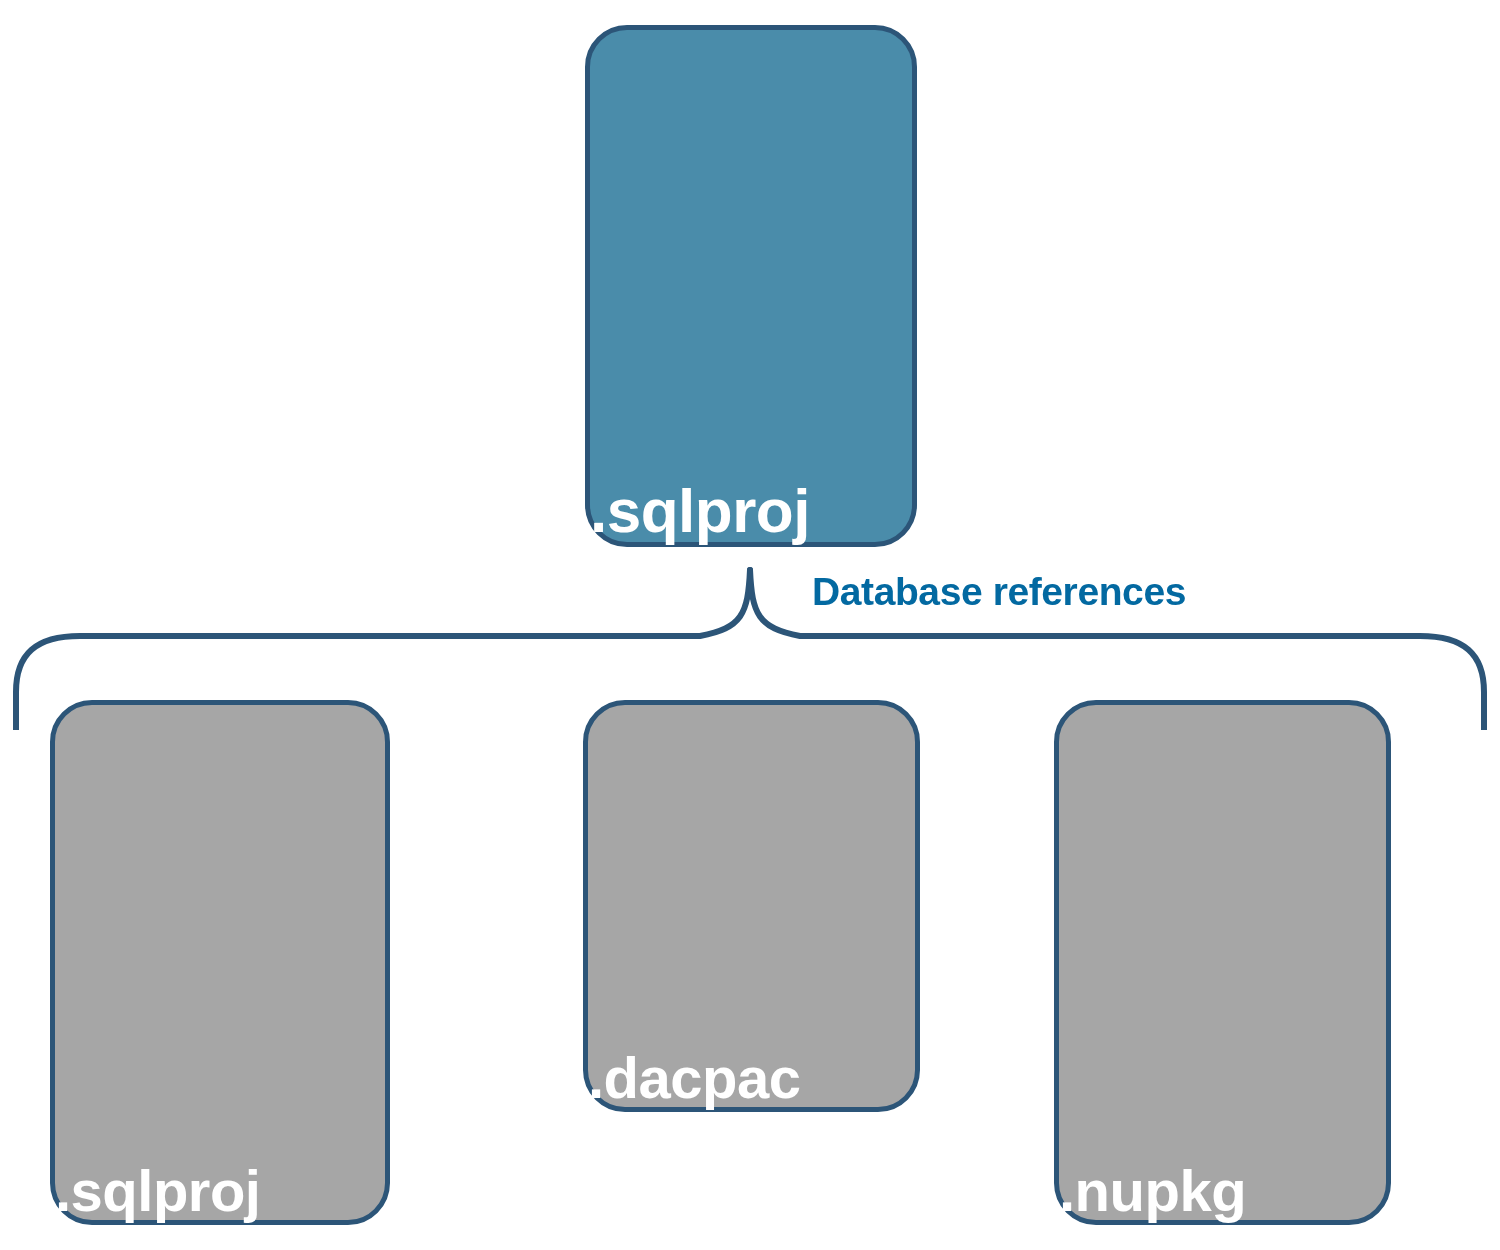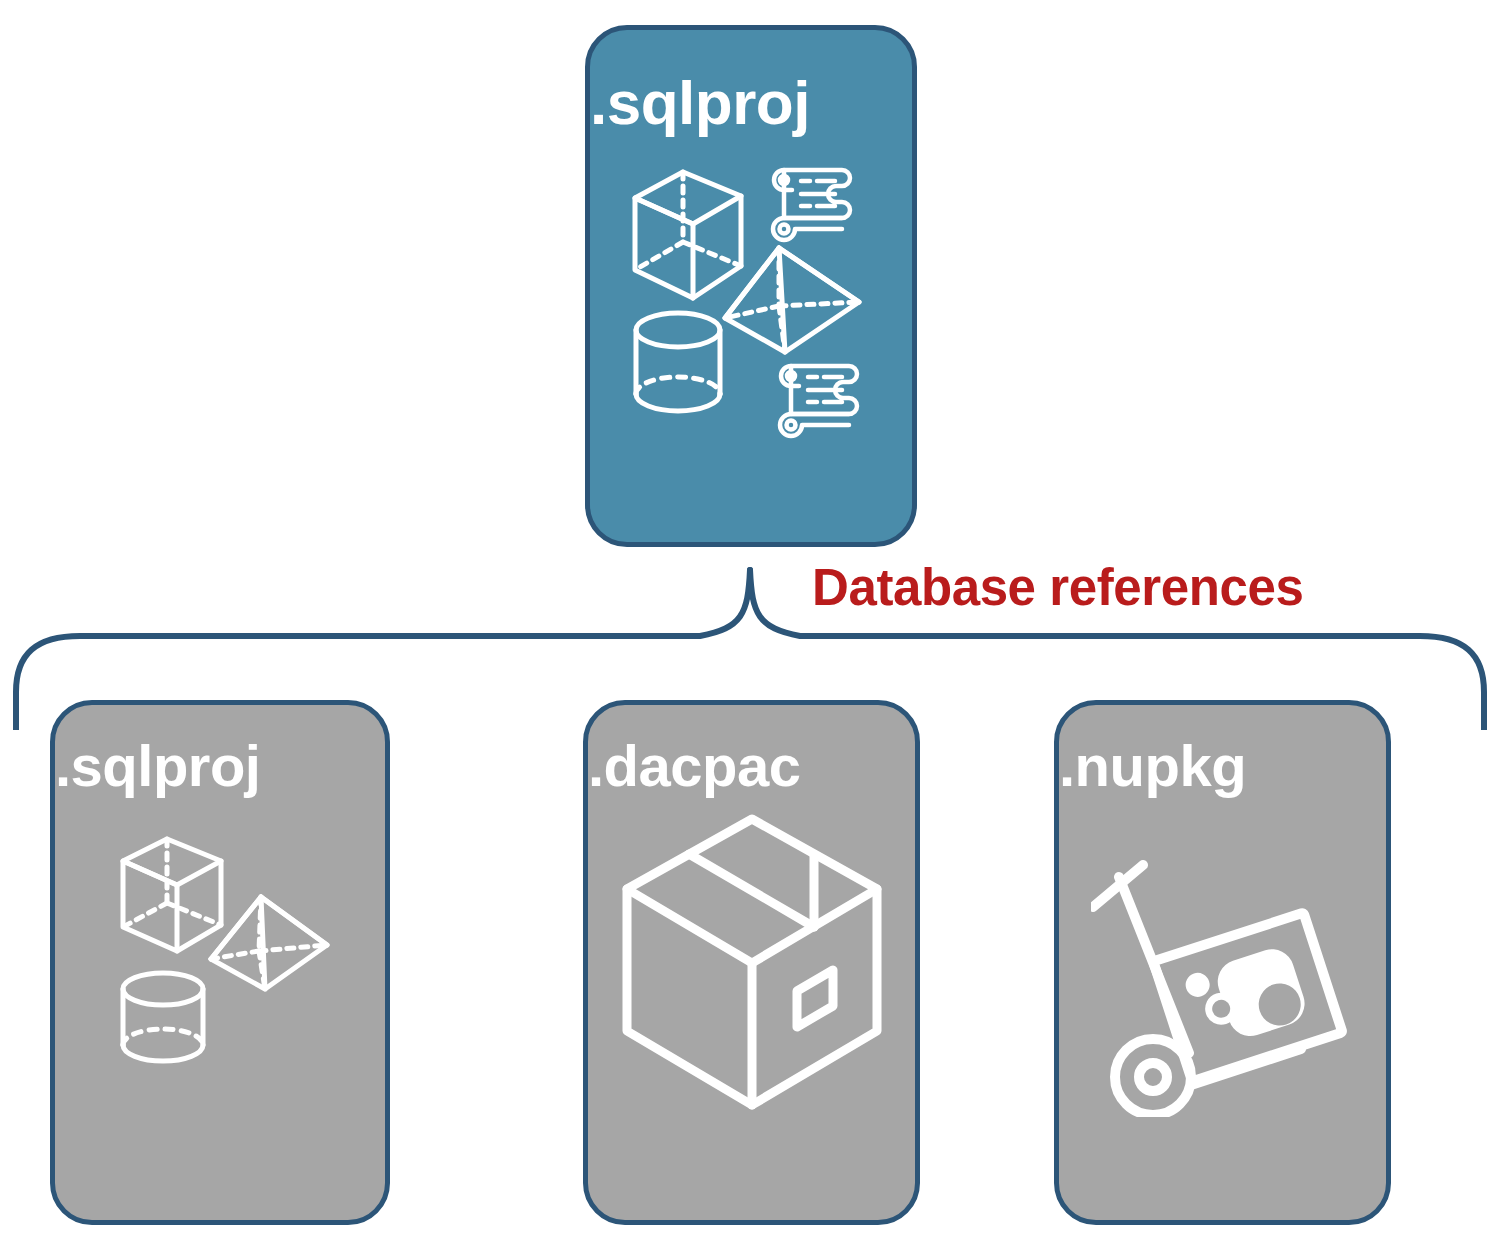--- a/index.html
+++ b/index.html
@@ -18,22 +18,22 @@
     overflow: hidden;
   }
 
   
   .card {
     position: absolute;
     box-sizing: border-box;
     border: 5px solid #2C5578;
     border-radius: 42px;
     display: flex;
-    flex-direction: column;
-    align-items: flex-start;
+    flex-direction: row;
+    align-items: flex-end;
   }
   .card.primary {
     background: #4A8CAA;
   }
   .card.secondary {
     background: #A6A6A6;
   }
   .card-title {
     color: #ffffff;
     font-weight: bold;
@@ -65,21 +65,21 @@
   #card-sqlproj-ref {
     left: 50px;
     top: 700px;
     width: 340px;
     height: 525px;
   }
   #card-dacpac {
     left: 583px;
     top: 700px;
     width: 337px;
-    height: 525px;
+    height: 412px;
   }
   #card-nupkg {
     left: 1054px;
     top: 700px;
     width: 337px;
     height: 525px;
   }
   .card.secondary .card-title { font-size: 58px; margin-top: 32px; }
   .card.secondary .card-art svg { left: 50%; transform: translateX(-50%); }
   #card-sqlproj-ref .card-art svg { top: 28px; }
@@ -93,23 +93,23 @@
     top: 540px;
     width: 1500px;
     height: 190px;
     pointer-events: none;
   }
 
   
   #bracket-label {
     position: absolute;
     left: 812px;
-    top: 558px;
-    color: #b91c1c;
-    font-size: 51px;
+    top: 570px;
+    color: #0369a1;
+    font-size: 39px;
     font-weight: bold;
     letter-spacing: -0.4px;
     white-space: nowrap;
   }
 </style>
 </head>
 <body>
 
 <div id="stage">
 

